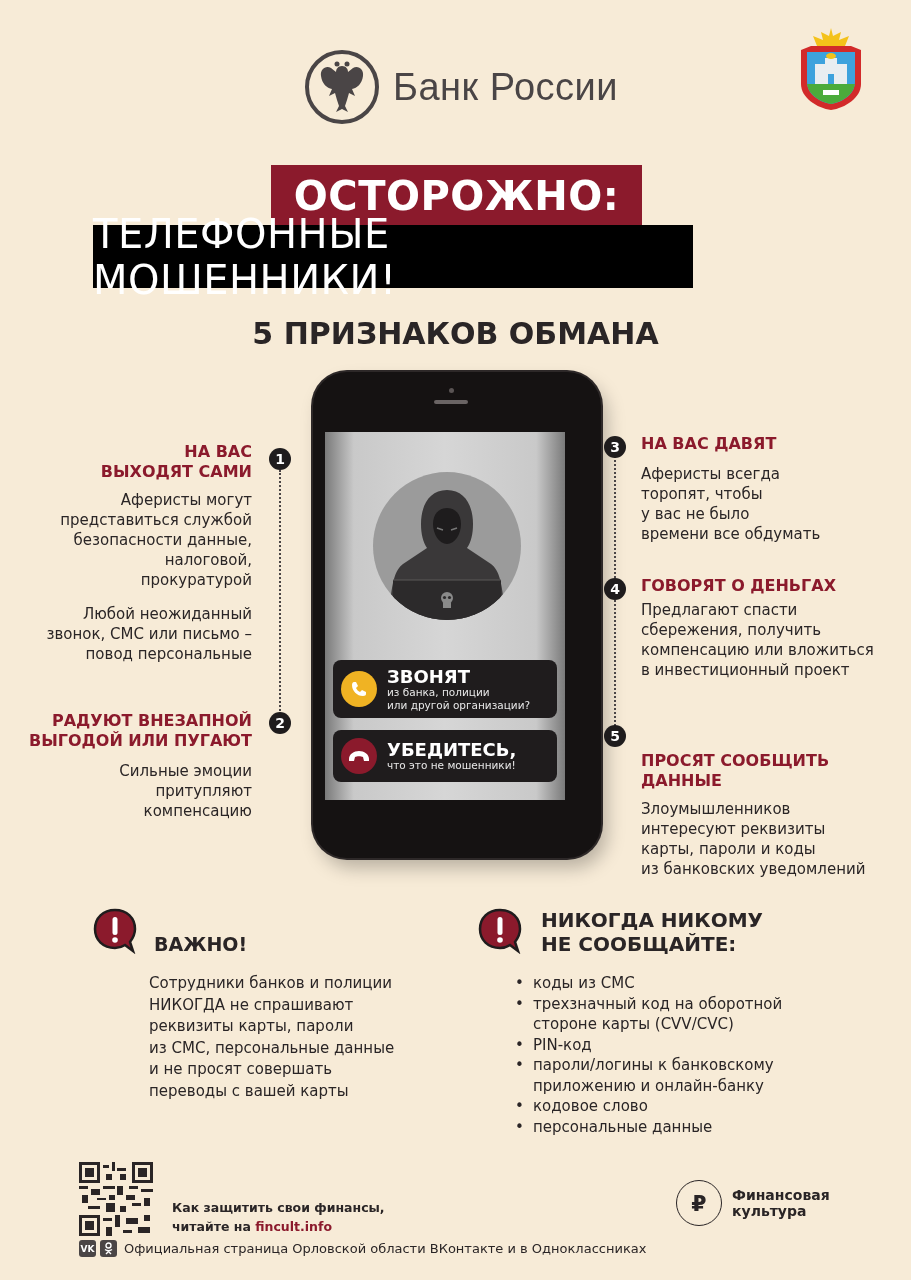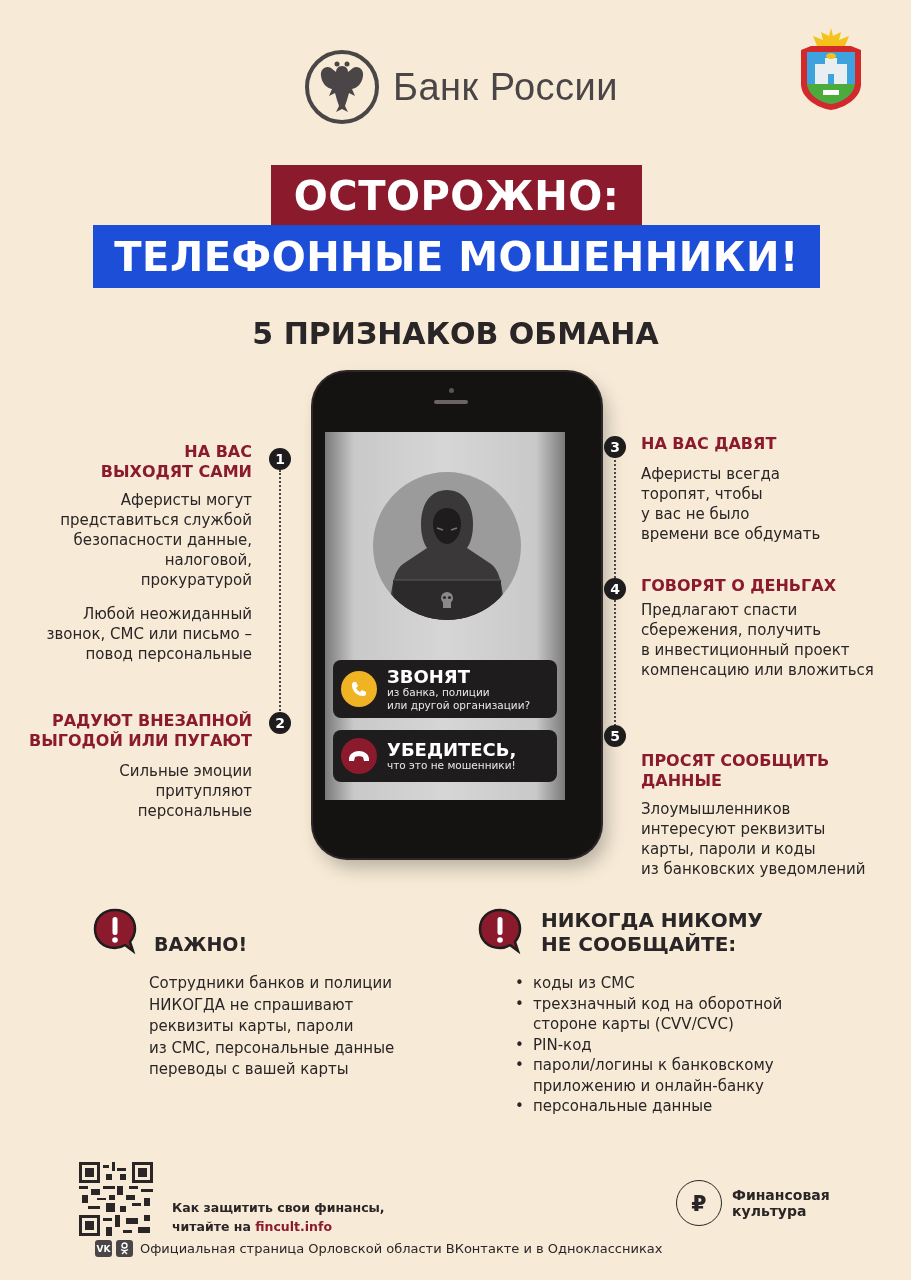--- a/index.html
+++ b/index.html
@@ -22,22 +22,22 @@
     .logo-text { font-family: "Liberation Sans", sans-serif; font-size: 38px; color: #4a4546; letter-spacing: 0.5px; }
     .coat { left: 795px; top: 26px; width: 72px; height: 86px; }
 
     
     .title-top {
       left: 271px; top: 165px; width: 371px; height: 62px;
       background: #8b1a2c; color: #fff; font-weight: bold; font-size: 40px;
       display: flex; align-items: center; justify-content: center; letter-spacing: 0.5px;
     }
     .title-bottom {
-      left: 93px; top: 225px; width: 727px; height: 63px;
-      background: #1d4ed8; color: #fff; font-weight: bold; font-size: 40px;
+      left: 93px; top: 225px; width: 600px; height: 63px;
+      background: #000000; color: #fff; font-weight: normal; font-size: 40px;
       display: flex; align-items: center; justify-content: center; letter-spacing: 0.5px;
     }
     .subtitle {
       left: 0; width: 911px; top: 316px; text-align: center;
       font-weight: bold; font-size: 30px; color: #2a2526;
     }
 
     
     .phone {
       left: 313px; top: 372px; width: 288px; height: 486px;
@@ -78,21 +78,21 @@
     .section-h { font-weight: bold; color: #2a2526; }
     .body-text { font-size: 15px; line-height: 21.5px; color: #2a2526; }
     .never-list { list-style: none; }
     .never-list li { position: relative; padding-left: 20px; font-size: 15px; line-height: 20.5px; }
     .never-list li::before { content: "•"; position: absolute; left: 2px; top: 0; }
 
     
     .qr { left: 79px; top: 1162px; width: 74px; height: 74px; }
     .footer-text { font-weight: bold; font-size: 12.5px; line-height: 19px; color: #2a2526; }
     .link { color: #8b1a2c; }
-    .social-row { left: 79px; top: 1240px; display: flex; align-items: center; gap: 4px; margin-left: 16px; }
+    .social-row { left: 79px; top: 1240px; display: flex; align-items: center; gap: 4px; }
     .soc-icon { width: 17px; height: 17px; border-radius: 3px; background: #4a4546; color: #fff; font-size: 9px; font-weight: bold; display: flex; align-items: center; justify-content: center; }
     .social-text { font-size: 13px; color: #2a2526; margin-left: 3px; }
     .fin-logo { left: 676px; top: 1180px; display: flex; align-items: center; gap: 10px; }
     .fin-circle { width: 46px; height: 46px; border-radius: 50%; border: 1.5px solid #2a2526; display: flex; align-items: center; justify-content: center; font-size: 22px; font-weight: bold; position: relative; }
     .fin-text { font-weight: bold; font-size: 14px; line-height: 16px; }
   </style>
 </head>
 <body>
 
 <div class="abs logo">
@@ -188,42 +188,42 @@
   <div class="sign-text">повод персональные</div>
 </div>
 
 <div class="abs num" style="left:269px; top:712px;">2</div>
 <div class="abs right" style="left:20px; top:711px; width:232px;">
   <div class="sign-title">РАДУЮТ ВНЕЗАПНОЙ</div>
   <div class="sign-title">ВЫГОДОЙ ИЛИ ПУГАЮТ</div>
   <div style="height:10px"></div>
   <div class="sign-text">Сильные эмоции</div>
   <div class="sign-text">притупляют</div>
-  <div class="sign-text">персональные</div>
+  <div class="sign-text">компенсацию</div>
 </div>
 
 <div class="abs dots" style="left:614px; top:456px; height:278px;"></div>
 <div class="abs num" style="left:604px; top:436px;">3</div>
 <div class="abs" style="left:641px; top:434px; width:250px;">
   <div class="sign-title">НА ВАС ДАВЯТ</div>
   <div style="height:10px"></div>
   <div class="sign-text">Аферисты всегда</div>
   <div class="sign-text">торопят, чтобы</div>
   <div class="sign-text">у вас не было</div>
   <div class="sign-text">времени все обдумать</div>
 </div>
 
 <div class="abs num" style="left:604px; top:578px;">4</div>
 <div class="abs" style="left:641px; top:576px; width:260px;">
   <div class="sign-title">ГОВОРЯТ О ДЕНЬГАХ</div>
   <div style="height:4px"></div>
   <div class="sign-text">Предлагают спасти</div>
   <div class="sign-text">сбережения, получить</div>
+  <div class="sign-text">компенсацию или вложиться</div>
   <div class="sign-text">в инвестиционный проект</div>
-  <div class="sign-text">компенсацию или вложиться</div>
 </div>
 
 <div class="abs num" style="left:604px; top:725px;">5</div>
 <div class="abs" style="left:641px; top:717px; width:260px;margin-top:34px;">
   <div class="sign-title">ПРОСЯТ СООБЩИТЬ</div>
   <div class="sign-title">ДАННЫЕ</div>
   <div style="height:8px"></div>
   <div class="sign-text">Злоумышленников</div>
   <div class="sign-text">интересуют реквизиты</div>
   <div class="sign-text">карты, пароли и коды</div>
@@ -236,39 +236,41 @@
     <rect x="19.5" y="9" width="5" height="18" rx="2.5" fill="#fff"></rect>
     <circle cx="22" cy="32" r="2.8" fill="#fff"></circle>
   </svg>
 </div>
 <div class="abs section-h" style="left:154px; top:933px; font-size:19px;">ВАЖНО!</div>
 <div class="abs" style="left:149px; top:973px; width:270px;">
   <div class="body-text">Сотрудники банков и полиции</div>
   <div class="body-text">НИКОГДА не спрашивают</div>
   <div class="body-text">реквизиты карты, пароли</div>
   <div class="body-text">из СМС, персональные данные</div>
+  <div class="body-text">и не просят совершать</div>
   <div class="body-text">переводы с вашей карты</div>
 </div>
 
 <div class="abs bubble" style="left:478px; top:908px;">
   <svg width="44" height="46" viewBox="0 0 44 46">
     <path d="M22 2 C10 2 2 10 2 21 C2 32 10 40 22 40 C26 40 29 39 32 37 L40 43 L37 34 C40 30 42 26 42 21 C42 10 34 2 22 2 Z" fill="#8b1a2c" stroke="#1f1c1d" stroke-width="2.5"></path>
     <rect x="19.5" y="9" width="5" height="18" rx="2.5" fill="#fff"></rect>
     <circle cx="22" cy="32" r="2.8" fill="#fff"></circle>
   </svg>
 </div>
 <div class="abs" style="left:541px; top:908px;">
   <div class="section-h" style="font-size:20px; line-height:24px;">НИКОГДА НИКОМУ</div>
   <div class="section-h" style="font-size:20px; line-height:24px;">НЕ СООБЩАЙТЕ:</div>
 </div>
 <ul class="abs never-list" style="left:513px; top:973px; width:300px;">
   <li><span>коды из СМС</span></li>
   <li><span>трехзначный код на оборотной</span><br><span>стороне карты (CVV/CVC)</span></li>
   <li><span>PIN-код</span></li>
   <li><span>пароли/логины к банковскому</span><br><span>приложению и онлайн-банку</span></li>
+  <li><span>кодовое слово</span></li>
   <li><span>персональные данные</span></li>
 </ul>
 
 <div class="abs qr">
   <svg width="74" height="74" viewBox="0 0 25 25" shape-rendering="crispEdges">
     <rect width="25" height="25" fill="#f7ebd7"></rect>
     <g fill="#2a2526">
       <rect x="0" y="0" width="7" height="7"></rect>
         <rect x="1" y="1" width="5" height="5" fill="#f7ebd7"></rect>
         <rect x="2" y="2" width="3" height="3"></rect>

